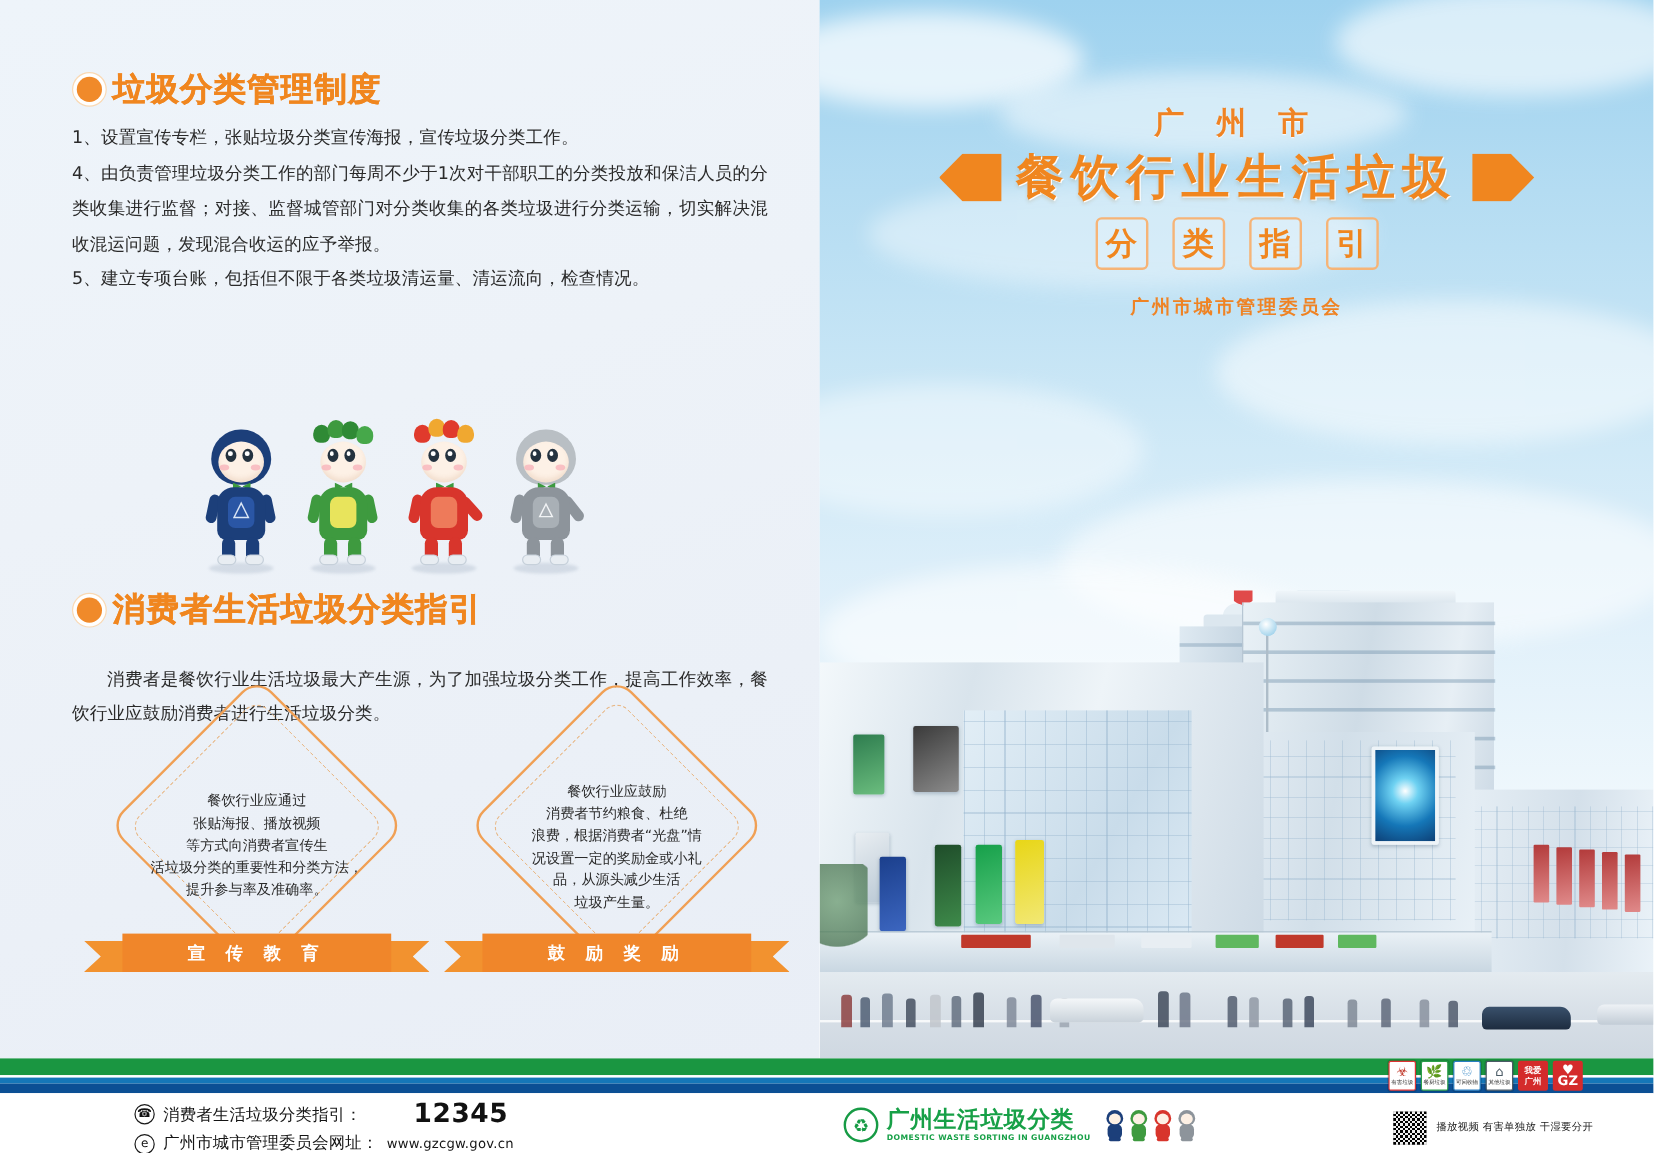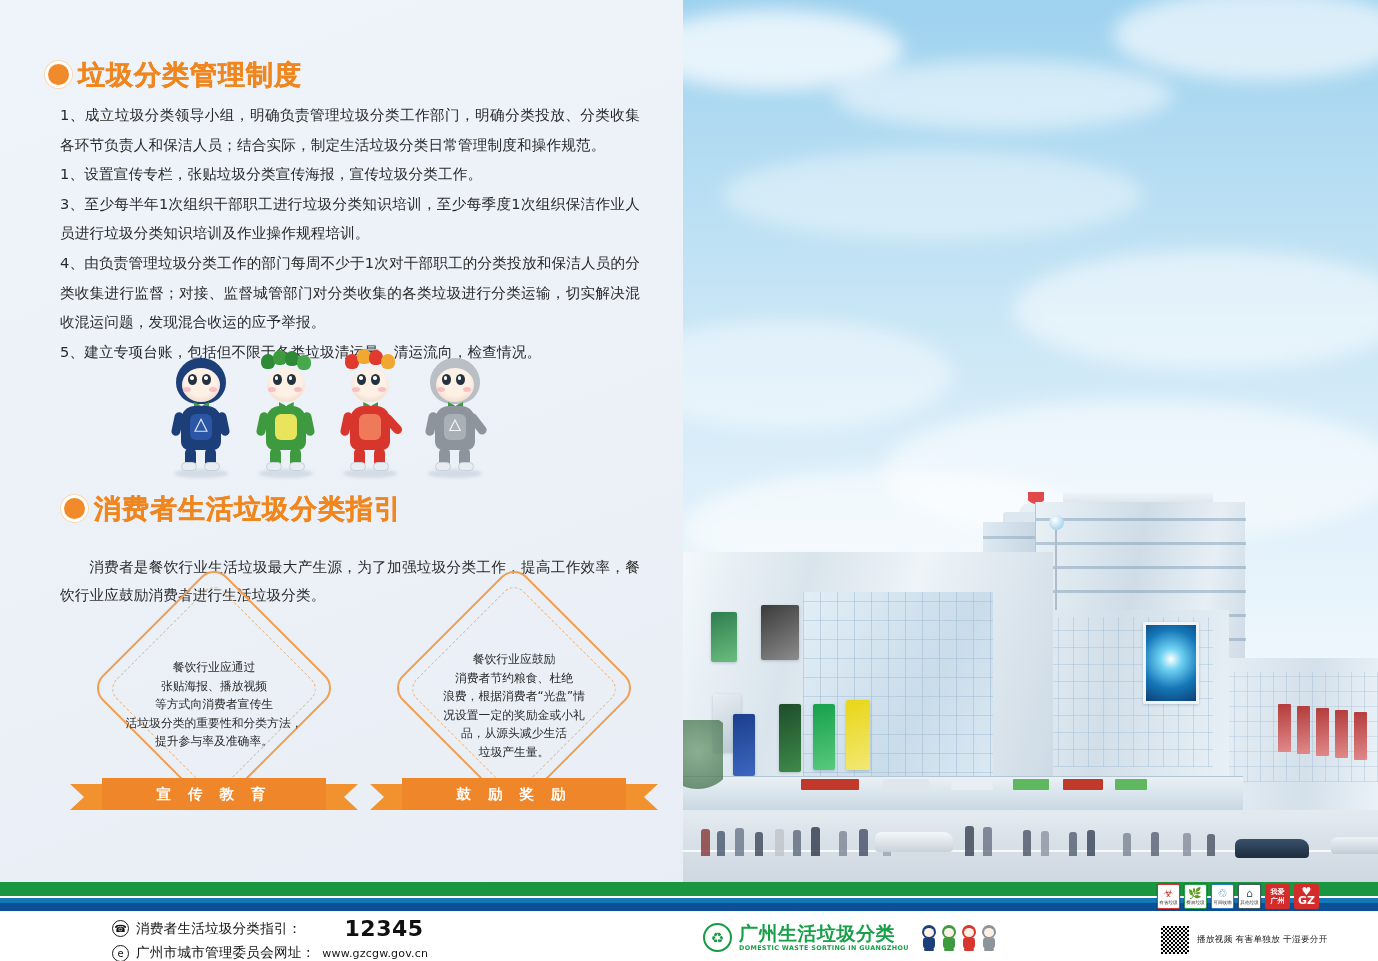--- a/index.html
+++ b/index.html
@@ -24,21 +24,21 @@
     background:#f08a2a;
     box-shadow:0 0 0 3px #ffffff, 0 0 0 4px #f9d9b4;
     flex:0 0 auto;
   }
   .sec-title {
     font-family:"DejaVu Sans", sans-serif;
     font-weight:bold; font-size:27px; color:#f0861f;
     letter-spacing:1px; line-height:1;
     -webkit-text-stroke:0.4px #f0861f;
   }
-  #sec1-head { position:absolute; left:48px; top:61px; }
+  #sec1-head { position:absolute; left:64px; top:61px; }
   #sec1-body {
     position:absolute; left:60px; top:100px; width:580px;
     font-size:14.6px; line-height:29.6px; color:#2a2a2a;
     letter-spacing:0.15px; text-align:justify;
   }
   #sec1-body p { margin:0; }
 
   
   #mascots {
     position:absolute; left:168px; top:352px; width:320px; height:126px;
@@ -341,23 +341,21 @@
 <div id="page">
 
   <div id="left-panel">
 
     <div id="sec1-head" class="sec-head">
       <span class="bullet"></span>
       <span class="sec-title">垃圾分类管理制度</span>
     </div>
 
     <div id="sec1-body">
-      <p>1、成立垃圾分类领导小组，明确负责管理垃圾分类工作部门，明确分类投放、分类收集各环节负责人和保洁人员；结合实际，制定生活垃圾分类日常管理制度和操作规范。</p>
       <p>1、设置宣传专栏，张贴垃圾分类宣传海报，宣传垃圾分类工作。</p>
-      <p>3、至少每半年1次组织干部职工进行垃圾分类知识培训，至少每季度1次组织保洁作业人员进行垃圾分类知识培训及作业操作规程培训。</p>
       <p>4、由负责管理垃圾分类工作的部门每周不少于1次对干部职工的分类投放和保洁人员的分类收集进行监督；对接、监督城管部门对分类收集的各类垃圾进行分类运输，切实解决混收混运问题，发现混合收运的应予举报。</p>
       <p>5、建立专项台账，包括但不限于各类垃圾清运量、清运流向，检查情况。</p>
     </div>
 
     <div id="mascots">
       <div class="mascot">
         <div class="m-shadow"></div>
         <div class="m-hood" style="background:#1c3f7a"></div>
         <div class="m-face"></div>
         <div class="m-eye l"></div>
@@ -501,20 +499,35 @@
   <div id="right-panel">
     <div class="cloud" id="c1"></div>
     <div class="cloud" id="c2"></div>
     <div class="cloud" id="c3"></div>
     <div class="cloud" id="c4"></div>
     <div class="cloud" id="c5"></div>
     <div class="cloud" id="c6"></div>
     <div class="cloud" id="c7"></div>
     <div class="cloud" id="c8"></div>
 
+    <div id="title-block">
+      <div id="title-city">广 州 市</div>
+      <div id="title-main-row">
+        <span class="arrow-chunk l"></span>
+        <span id="title-main">餐饮行业生活垃圾</span>
+        <span class="arrow-chunk r"></span>
+      </div>
+      <div id="title-sub-row">
+        <span class="sub-box">分</span>
+        <span class="sub-box">类</span>
+        <span class="sub-box">指</span>
+        <span class="sub-box">引</span>
+      </div>
+      <div id="title-org">广州市城市管理委员会</div>
+    </div>
 
     <div id="cityscape">
 
       <div id="flag1"></div>
       <div id="tower-cap2"></div>
       <div id="tower-cap"></div>
       <div id="tower2-dome"></div>
       <div id="tower2-cap"></div>
       <div class="bldg" id="tower2">
         <div class="floor" style="top:14px"></div>

